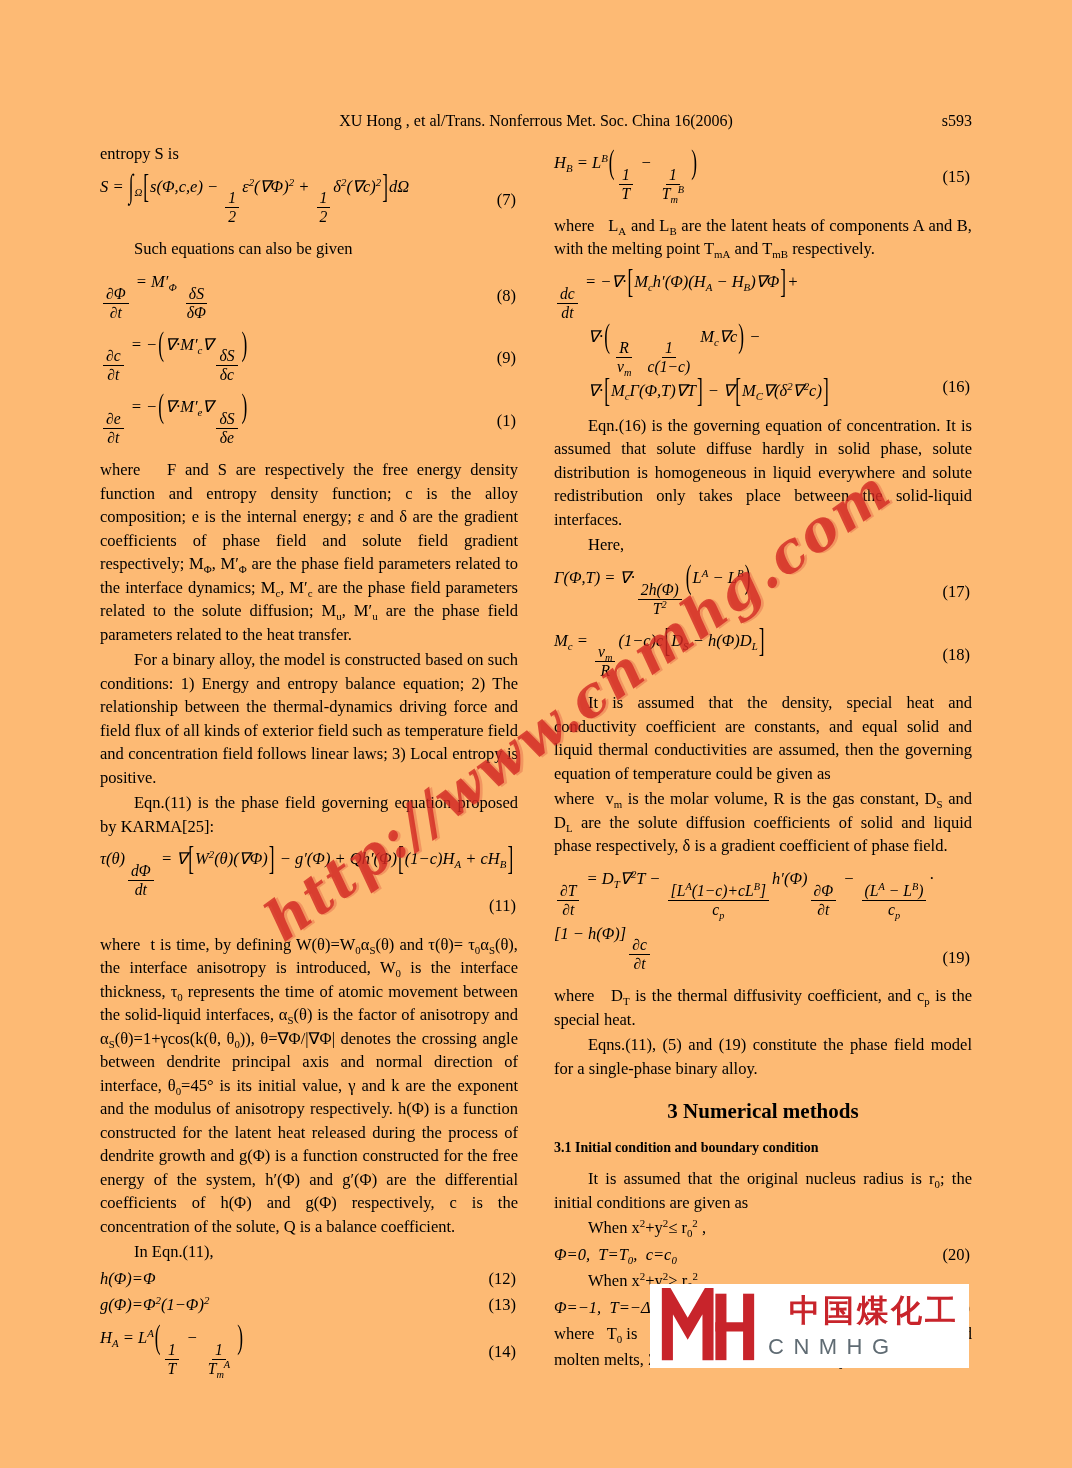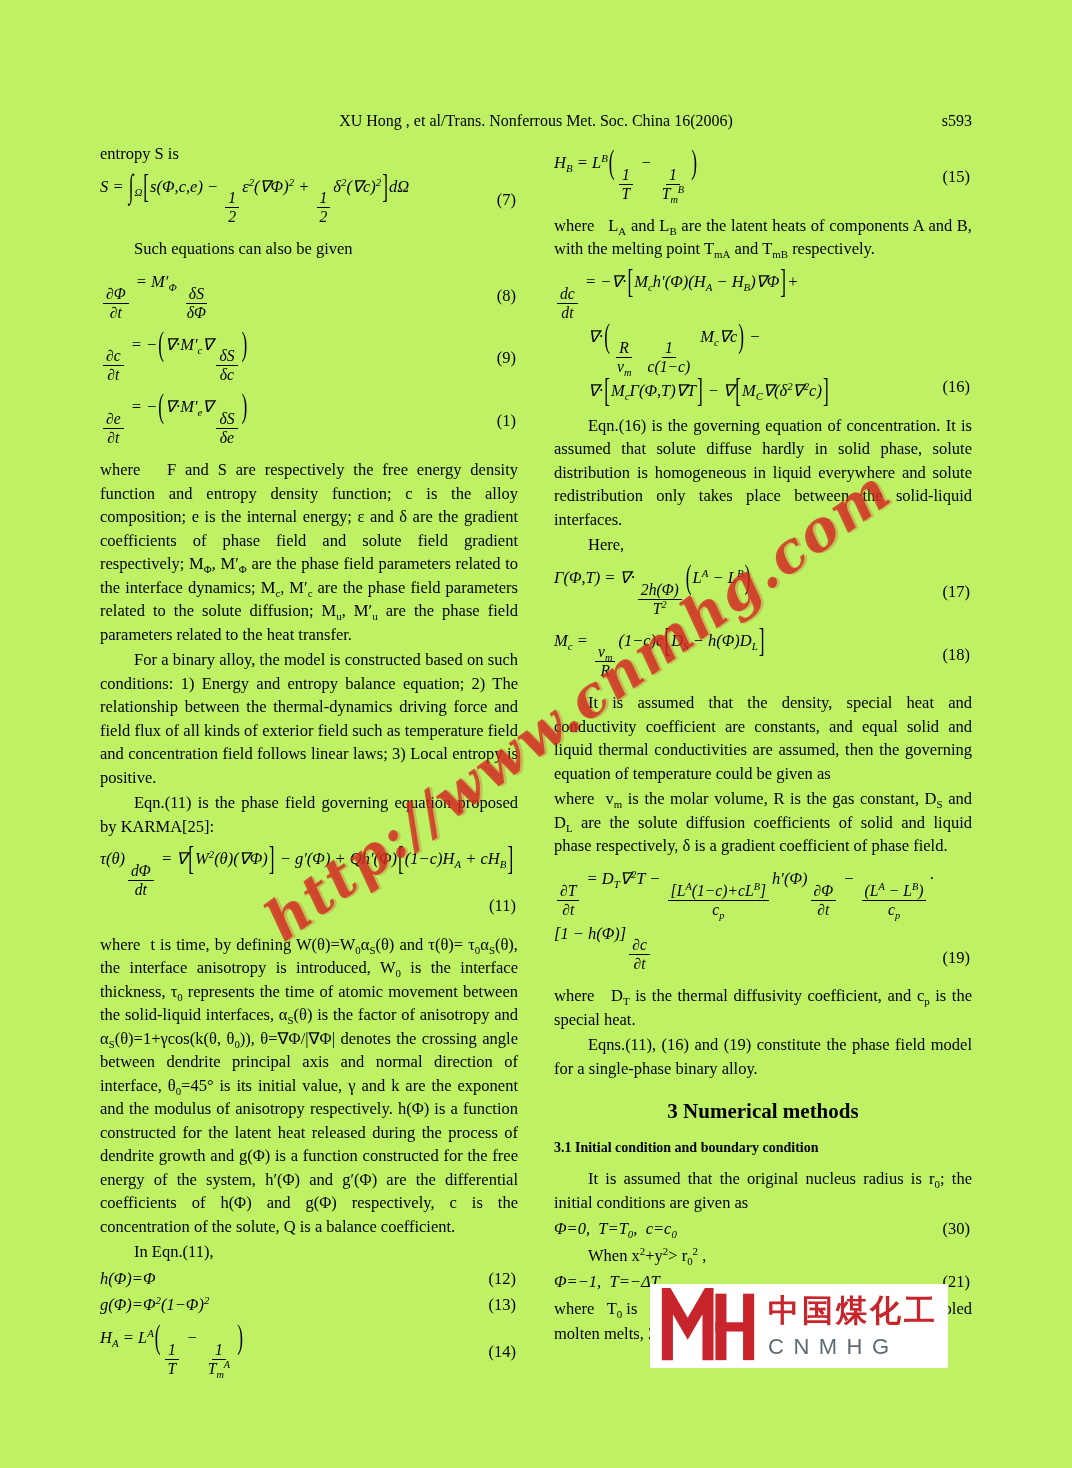--- a/index.html
+++ b/index.html
@@ -1,16 +1,16 @@
 <!DOCTYPE html>
 <html><head>
 <meta charset="utf-8">
 <style>
   html,body{margin:0;padding:0;background:#ffffff;}
-  .page{position:relative;width:1072px;height:1468px;background:#bef264;overflow:hidden;
+  .page{position:relative;width:1072px;height:1468px;background:#fdba74;overflow:hidden;
         font-family:"Liberation Serif",serif;color:#000;}
   .header{position:absolute;top:112px;left:100px;right:100px;height:22px;font-size:16px;}
   .citation{position:absolute;left:0;right:0;text-align:center;}
   .pageno{position:absolute;right:0;top:0;}
   .columns{position:absolute;top:142px;left:100px;right:100px;display:flex;gap:36px;align-items:flex-start;}
   .col{flex:1;min-width:0;font-size:16.5px;line-height:23.5px;text-align:justify;}
   .para{margin:0 0 2px 0;}
   .indent{text-indent:34px;}
   .noindent{text-indent:0;}
   .tline{display:flex;justify-content:space-between;text-align:left;}
@@ -35,21 +35,21 @@
   .h31{font-size:14px;font-weight:bold;margin:8px 0 8px 0;text-align:left;}
   
   .watermark{position:absolute;left:205px;top:688px;width:700px;text-align:center;
              transform:rotate(-36deg);font-family:"DejaVu Serif",serif;font-style:italic;
              font-weight:700;font-size:56px;letter-spacing:2px;color:rgba(210,40,35,0.8);
              text-shadow:2px 2px 0 rgba(210,40,35,0.25);z-index:9;pointer-events:none;}
   
   .logo{position:absolute;left:650px;top:1284px;display:flex;align-items:center;gap:12px;
         background:#fff;padding:4px 10px;z-index:8;}
   .logo-text{display:flex;flex-direction:column;align-items:flex-start;}
-  .logo-cn{font-size:31px;font-weight:bold;color:#c8242b;letter-spacing:3px;line-height:1.2;}
+  .logo-cn{font-size:31px;font-weight:bold;color:#c8242b;letter-spacing:3px;line-height:1.2;margin-left:21px;}
   .logo-en{font-size:22px;color:#5f6b73;letter-spacing:9.5px;font-family:"Liberation Sans",sans-serif;
            margin-top:4px;}
 </style>
 </head>
 <body>
 
 <div class="page">
 
   <div class="header">
     <span class="citation">XU Hong , et al/Trans. Nonferrous Met. Soc. China 16(2006)</span>
@@ -208,30 +208,31 @@
                 <span class="fden">c<sub>p</sub></span>
               </span>·</span></div>
         <div class="eq-line"><span class="eq-body">[1 − h(Φ)]<span class="frac">
                 <span class="fnum">∂c</span>
                 <span class="fden">∂t</span>
               </span></span></div>
         <span class="eq-num">(19)</span>
       </div>
 
       <p class="para noindent">where&nbsp;&nbsp;&nbsp;D<sub>T</sub> is the thermal diffusivity coefficient, and c<sub>p</sub> is the special heat.</p>
-      <p class="para indent">Eqns.(11), (16) and (19) constitute the phase field model for a single-phase binary alloy.</p>
+      <p class="para indent">Eqns.(11), (5) and (19) constitute the phase field model for a single-phase binary alloy.</p>
 
       <h2 class="h3">3 Numerical methods</h2>
       <h3 class="h31">3.1 Initial condition and boundary condition</h3>
 
       <p class="para indent">It is assumed that the original nucleus radius is r<sub>0</sub>; the initial conditions are given as</p>
+      <p class="para indent">When x<sup>2</sup>+y<sup>2</sup>≤ r<sub>0</sub><sup>2</sup> ,</p>
 
       <div class="eq tight">
         <div class="eq-line"><span class="eq-body">Φ=0,&nbsp;&nbsp;T=T<sub>0</sub>,&nbsp;&nbsp;c=c<sub>0</sub></span></div>
-        <span class="eq-num">(30)</span>
+        <span class="eq-num">(20)</span>
       </div>
 
       <p class="para indent">When x<sup>2</sup>+y<sup>2</sup>&gt; r<sub>0</sub><sup>2</sup> ,</p>
 
       <div class="eq tight">
         <div class="eq-line"><span class="eq-body">Φ=−1,&nbsp;&nbsp;T=−ΔT,</span></div>
         <span class="eq-num">(21)</span>
       </div>
 
       <p class="para noindent tline">

